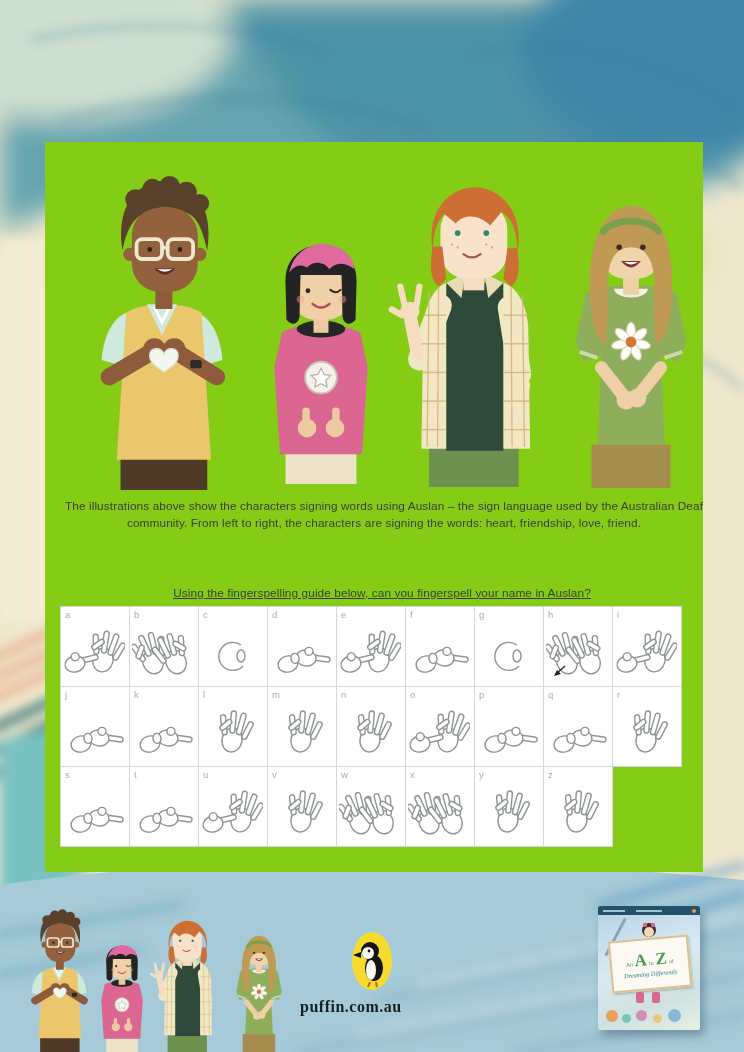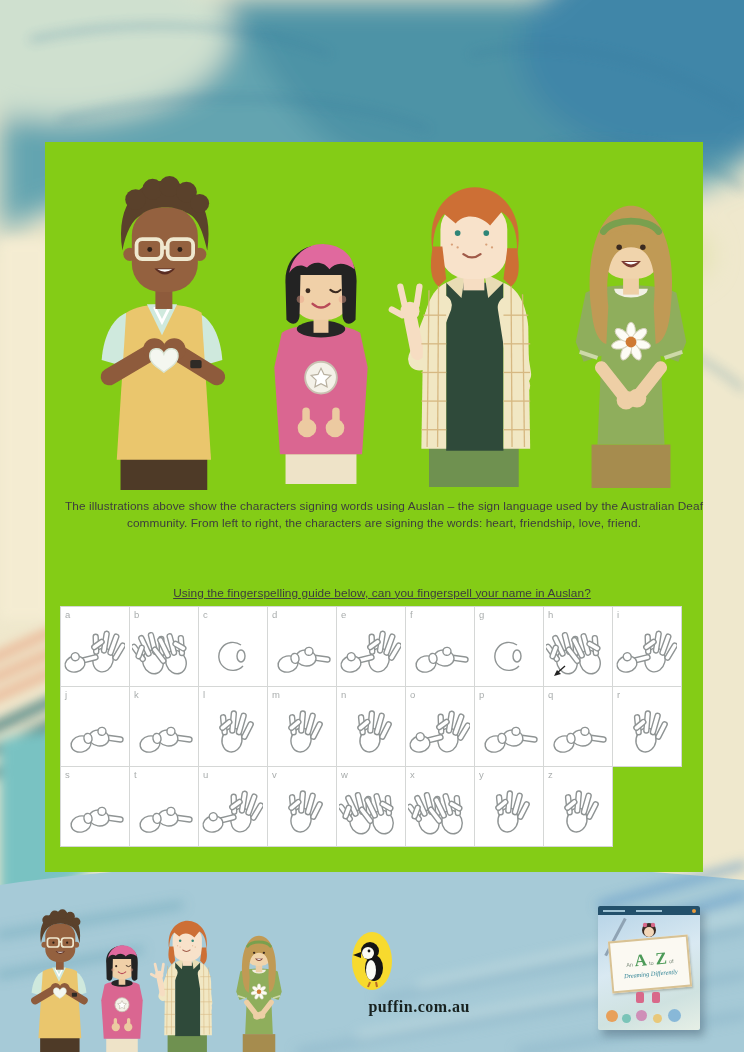--- a/index.html
+++ b/index.html
@@ -18,21 +18,21 @@
   .fs-grid{position:absolute;left:15px;top:464px;}
   .fs-row{display:flex;}
   .fs-row + .fs-row{margin-top:-1px;}
   .fs-cell{width:70px;height:81px;box-sizing:border-box;border:1px solid #d5d7d6;
            position:relative;background:#fff;}
   .fs-cell + .fs-cell{margin-left:-1px;}
   .fs-letter{position:absolute;left:4px;top:2px;font-size:9.5px;color:#a9adad;}
   .fs-hand{position:absolute;left:2px;bottom:6px;}
   
   .footer-item{position:absolute;z-index:3;}
-  .site{position:absolute;left:300px;top:998px;width:170px;text-align:right;
+  .site{position:absolute;left:300px;top:998px;width:170px;text-align:left;
         font-family:"Liberation Serif",serif;font-weight:bold;font-size:16px;
         color:#17211f;letter-spacing:.5px;z-index:3;}
   .book{position:absolute;left:598px;top:906px;width:102px;height:124px;z-index:3;
         border-radius:2px;overflow:hidden;
         background:linear-gradient(160deg,#b4d2e6 0%,#d9e9f2 45%,#cfe2e0 75%,#e6efe6 100%);
         box-shadow:4px 6px 9px rgba(40,60,80,.35);}
   .book-topbar{position:absolute;left:0;top:0;width:100%;height:9px;background:#23506b;}
   .book-topbar .dot{position:absolute;right:4px;top:2.5px;width:4px;height:4px;
                     border-radius:50%;background:#e89a3c;}
   .book-topbar .t1,.book-topbar .t2{position:absolute;top:3.5px;height:2px;background:#9fc3d4;}

